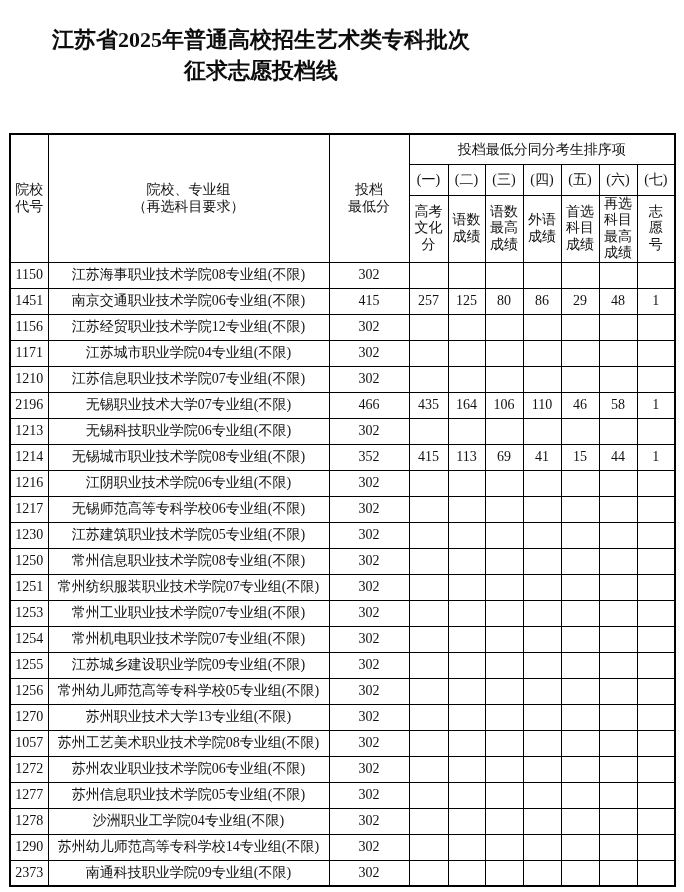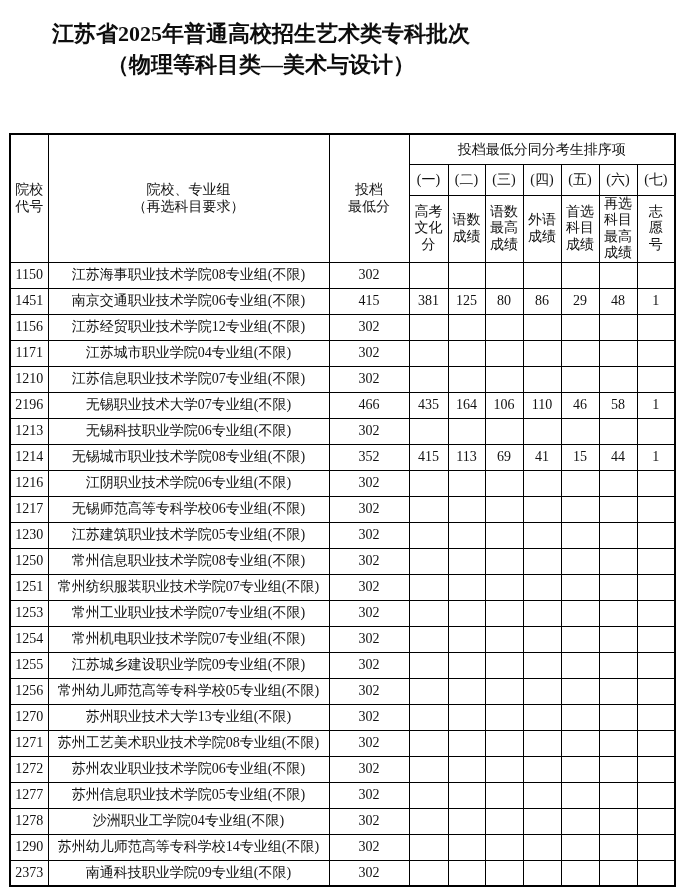--- a/index.html
+++ b/index.html
@@ -11,21 +11,21 @@
   }
   .page {
     position: relative;
     width: 684px;
     height: 892px;
     background: #ffffff;
     overflow: hidden;
   }
   .title-wrap {
     width: 522px;
-    margin-top: 18px;
+    margin-top: 24px;
     text-align: center;
     font-weight: bold;
     font-size: 22px;
     line-height: 31px;
     color: #0d0d0d;
   }
   table.score-table {
     position: absolute;
     left: 9px;
     top: 133px;
@@ -59,21 +59,21 @@
   }
   td.code-cell, td.min-cell, td.rank-cell { font-size: 14px; }
 </style>
 </head>
 <body>
 
 <div class="page">
 
   <div class="title-wrap">
     <div>江苏省2025年普通高校招生艺术类专科批次</div>
-    <div>（物理等科目类—美术与设计）</div>
+    <div>征求志愿投档线</div>
   </div>
 
   <table class="score-table">
     <colgroup>
       <col style="width:38px">
       <col style="width:281px">
       <col style="width:80px">
       <col style="width:39px">
       <col style="width:37px">
       <col style="width:38px">
@@ -134,21 +134,21 @@
           <td class="rank-cell"></td>
           <td class="rank-cell"></td>
           <td class="rank-cell"></td>
           <td class="rank-cell"></td>
           <td class="rank-cell"></td>
         </tr>
         <tr>
           <td class="code-cell">1451</td>
           <td class="name-cell">南京交通职业技术学院06专业组(不限)</td>
           <td class="min-cell">415</td>
-          <td class="rank-cell">381</td>
+          <td class="rank-cell">257</td>
           <td class="rank-cell">125</td>
           <td class="rank-cell">80</td>
           <td class="rank-cell">86</td>
           <td class="rank-cell">29</td>
           <td class="rank-cell">48</td>
           <td class="rank-cell">1</td>
         </tr>
         <tr>
           <td class="code-cell">1156</td>
           <td class="name-cell">江苏经贸职业技术学院12专业组(不限)</td>
@@ -335,21 +335,21 @@
           <td class="min-cell">302</td>
           <td class="rank-cell"></td>
           <td class="rank-cell"></td>
           <td class="rank-cell"></td>
           <td class="rank-cell"></td>
           <td class="rank-cell"></td>
           <td class="rank-cell"></td>
           <td class="rank-cell"></td>
         </tr>
         <tr>
-          <td class="code-cell">1271</td>
+          <td class="code-cell">1057</td>
           <td class="name-cell">苏州工艺美术职业技术学院08专业组(不限)</td>
           <td class="min-cell">302</td>
           <td class="rank-cell"></td>
           <td class="rank-cell"></td>
           <td class="rank-cell"></td>
           <td class="rank-cell"></td>
           <td class="rank-cell"></td>
           <td class="rank-cell"></td>
           <td class="rank-cell"></td>
         </tr>

